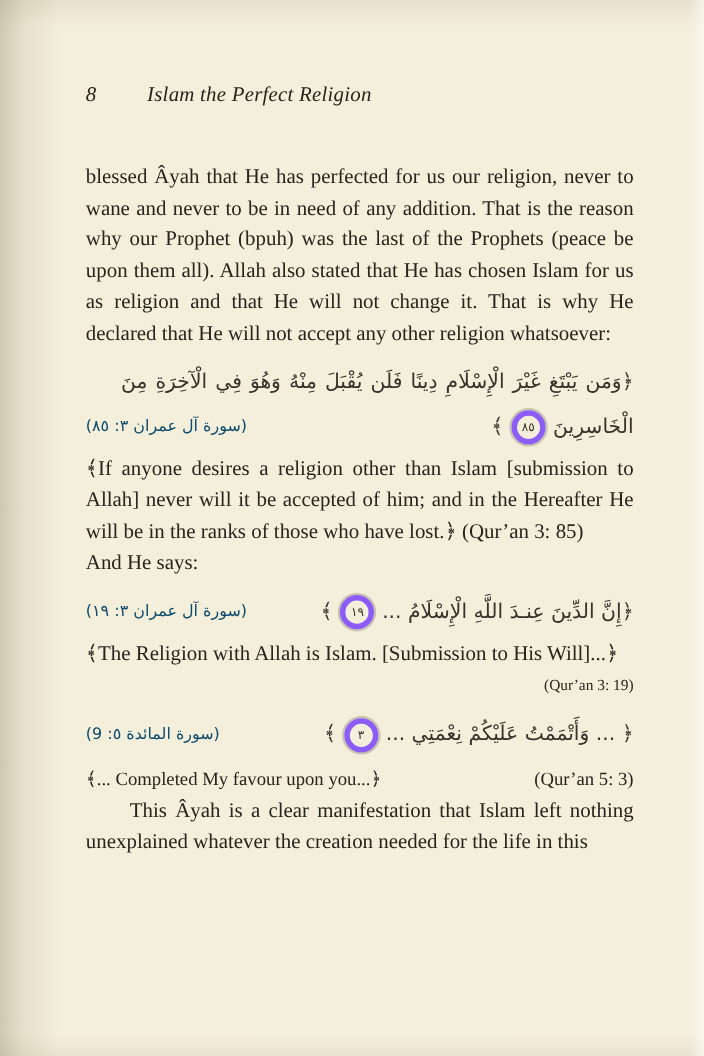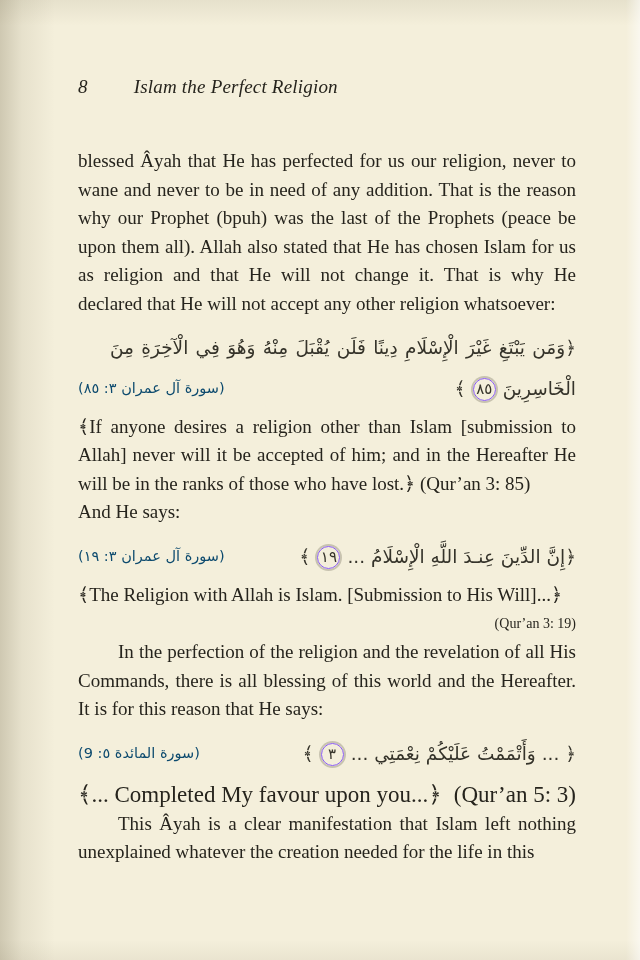--- a/index.html
+++ b/index.html
@@ -68,43 +68,43 @@
     font-size: 14.5px;
     color: #0c4a6e;
     white-space: nowrap;
   }
   .rosette {
     display: inline-flex;
     align-items: center;
     justify-content: center;
     width: 21px;
     height: 21px;
-    border: 1px solid #8b5cf6;
+    border: 5px solid #8b5cf6;
     border-radius: 50%;
     box-shadow: 0 0 0 2px rgba(85,82,63,0.28);
-    font-size: 15px;
+    font-size: 11px;
     line-height: 1;
     margin: 0 7px;
     vertical-align: middle;
   }
   .closing-orn { font-size: 19px; }
 
   .trans { margin-top: 7px; }
   .trans-ref-line {
     text-align: right;
     font-size: 14px;
     line-height: 28.6px;
     margin: 0;
   }
   .lead-line { margin-top: 9px; text-align: left; }
   .trans-row {
     display: flex;
     justify-content: space-between;
     align-items: flex-end;
-    font-size: 23px;
+    font-size: 17px;
     line-height: 28.6px;
     margin-top: 7px;
   }
   .mt-para { margin-top: 12px; }
 </style>
 </head>
 <body>
 
 <div class="page">
 
@@ -134,21 +134,20 @@
         <span class="ref-ar">(سورة آل عمران ٣: ١٩)</span>
         <span class="arabic"><span>﴿إِنَّ الدِّينَ عِنـدَ اللَّهِ الْإِسْلَامُ ...</span><span class="rosette">١٩</span><span class="closing-orn">﴾</span></span>
       </div>
     </div>
 
     <div>
       <p class="body-para trans">﴾The Religion with Allah is Islam. [Submission to His Will]...﴿</p>
       <p class="trans-ref-line">(Qur’an 3: 19)</p>
     </div>
 
-    <p class="body-para indent mt-para">In the perfection of the religion and the revelation of all His Commands, there is all blessing of this world and the Hereafter. It is for this reason that He says:</p>
 
     <div class="verse-block">
       <div class="verse-row">
         <span class="ref-ar">(سورة المائدة ٥: 9)</span>
         <span class="arabic"><span>﴿ ... وَأَتْمَمْتُ عَلَيْكُمْ نِعْمَتِي ...</span><span class="rosette">٣</span><span class="closing-orn">﴾</span></span>
       </div>
     </div>
 
     <div class="trans-row">
       <span>﴾... Completed My favour upon you...﴿</span>

